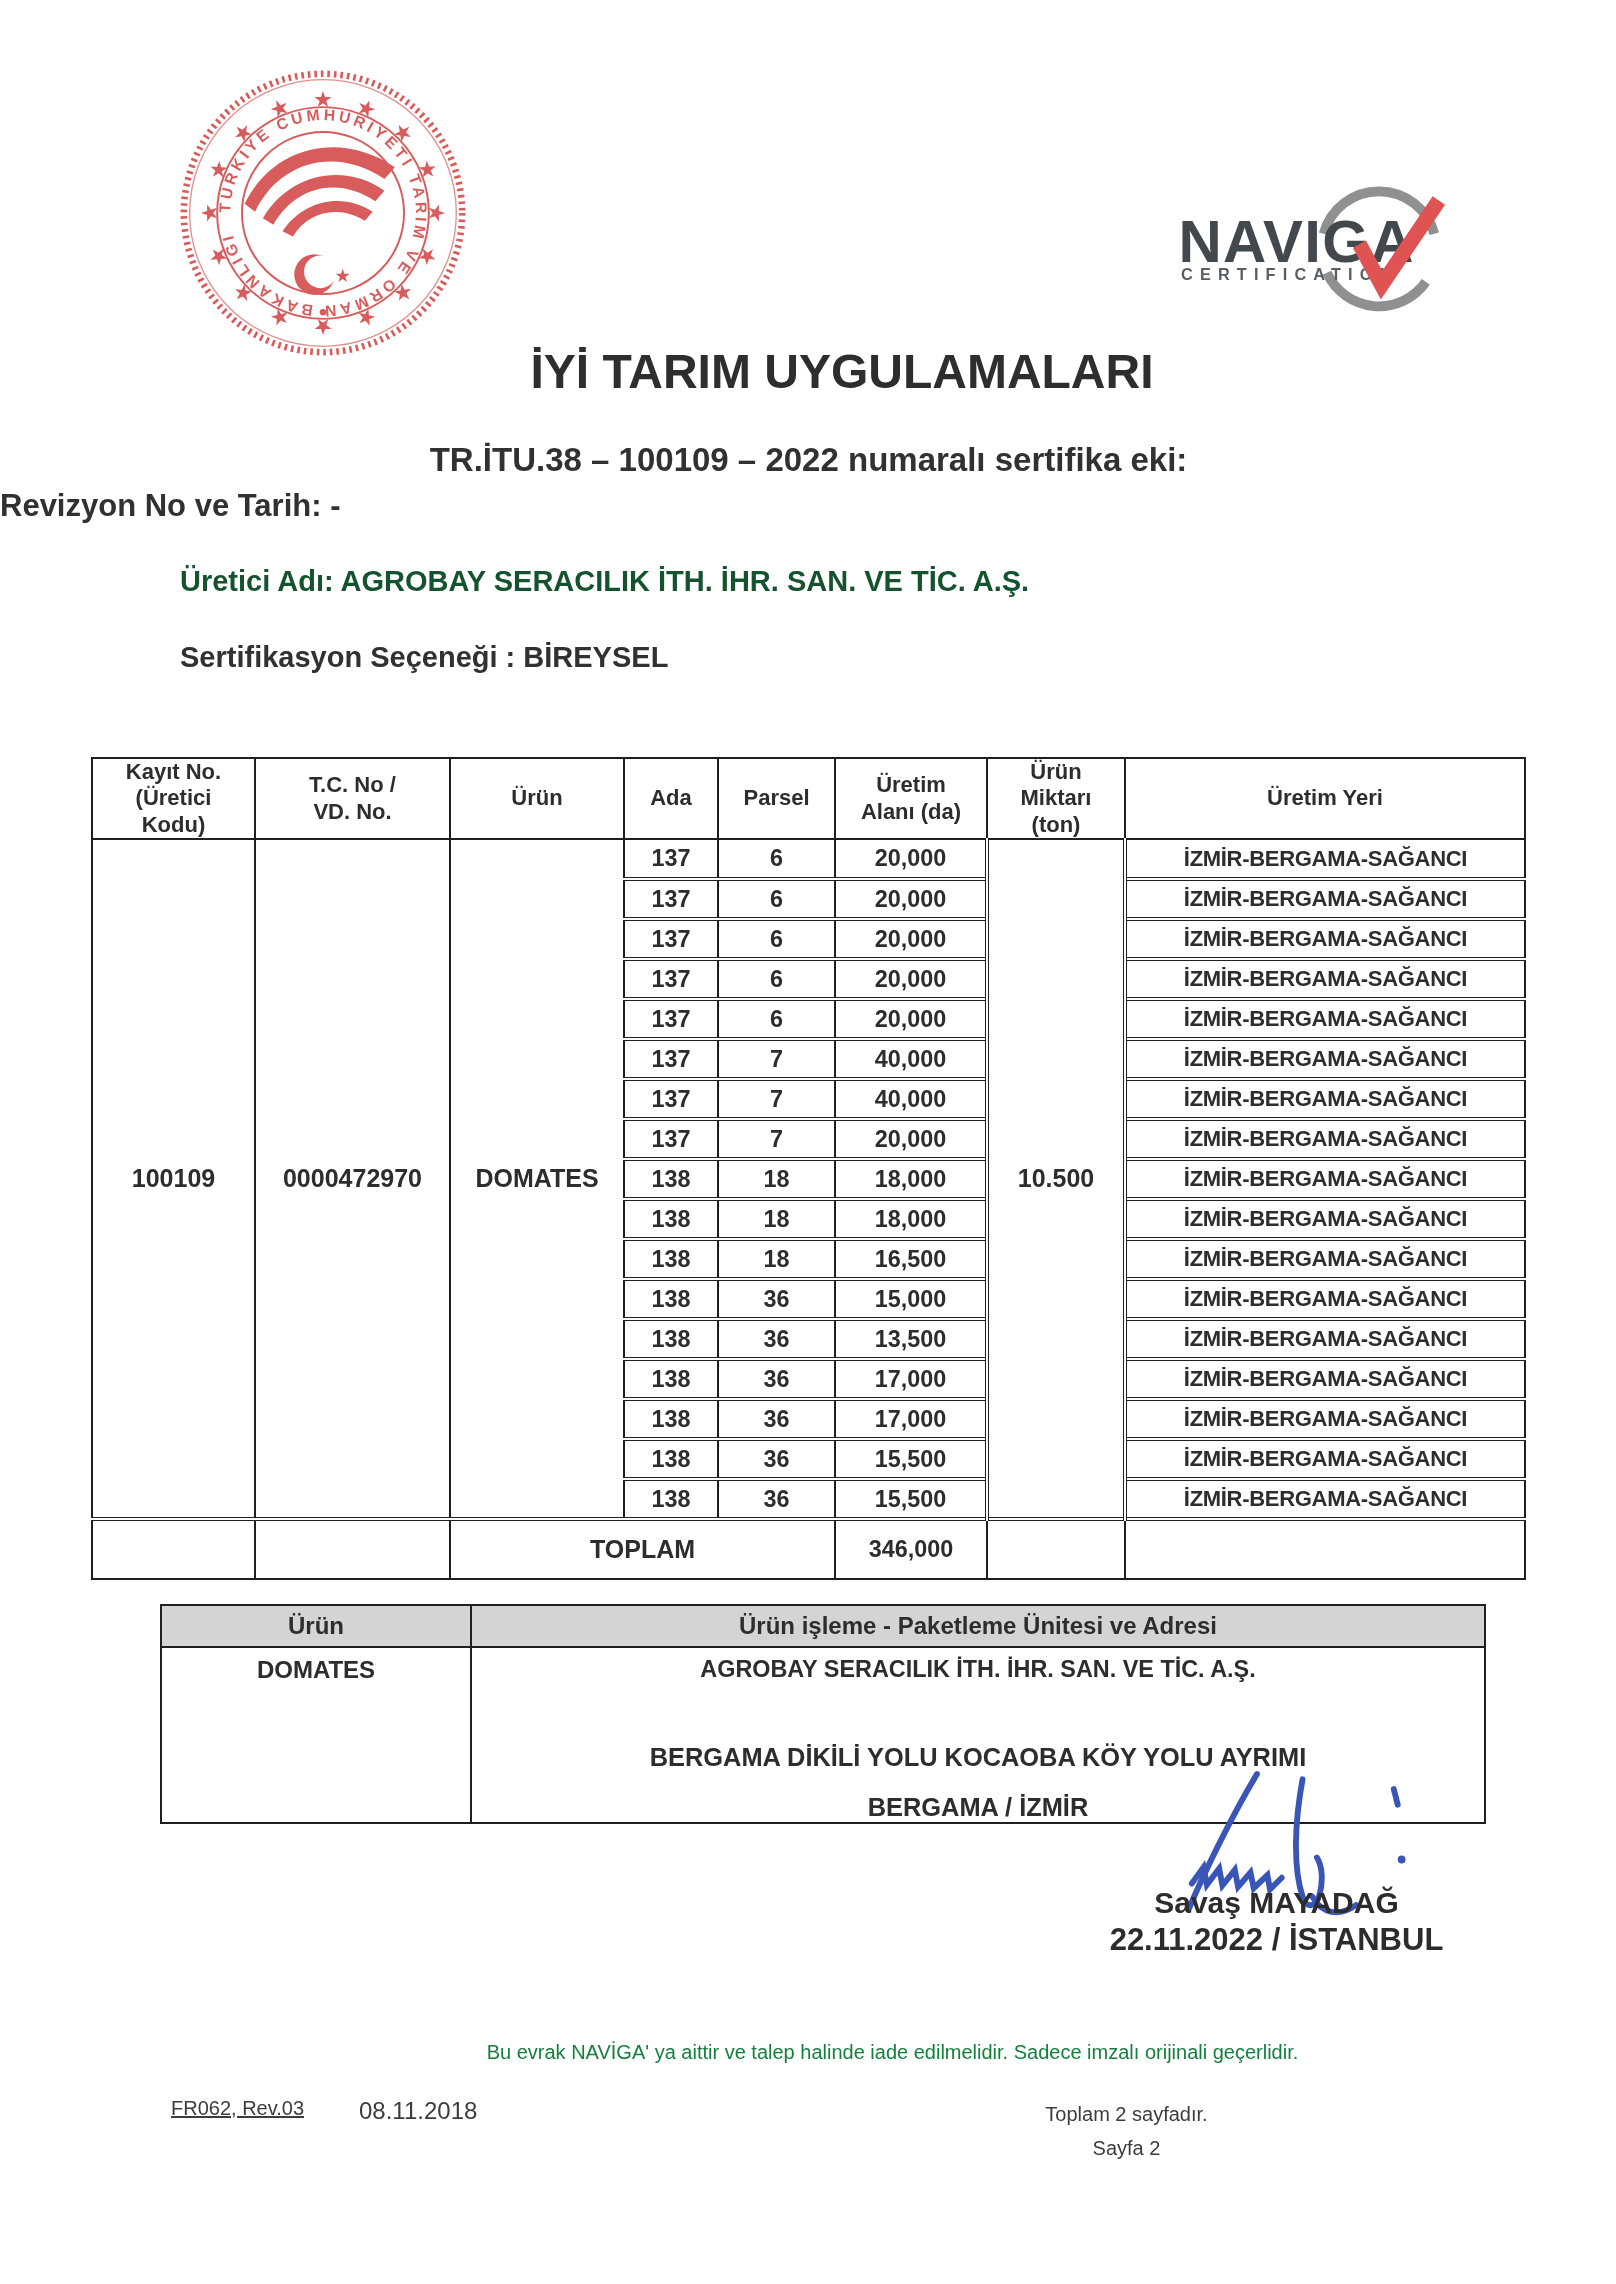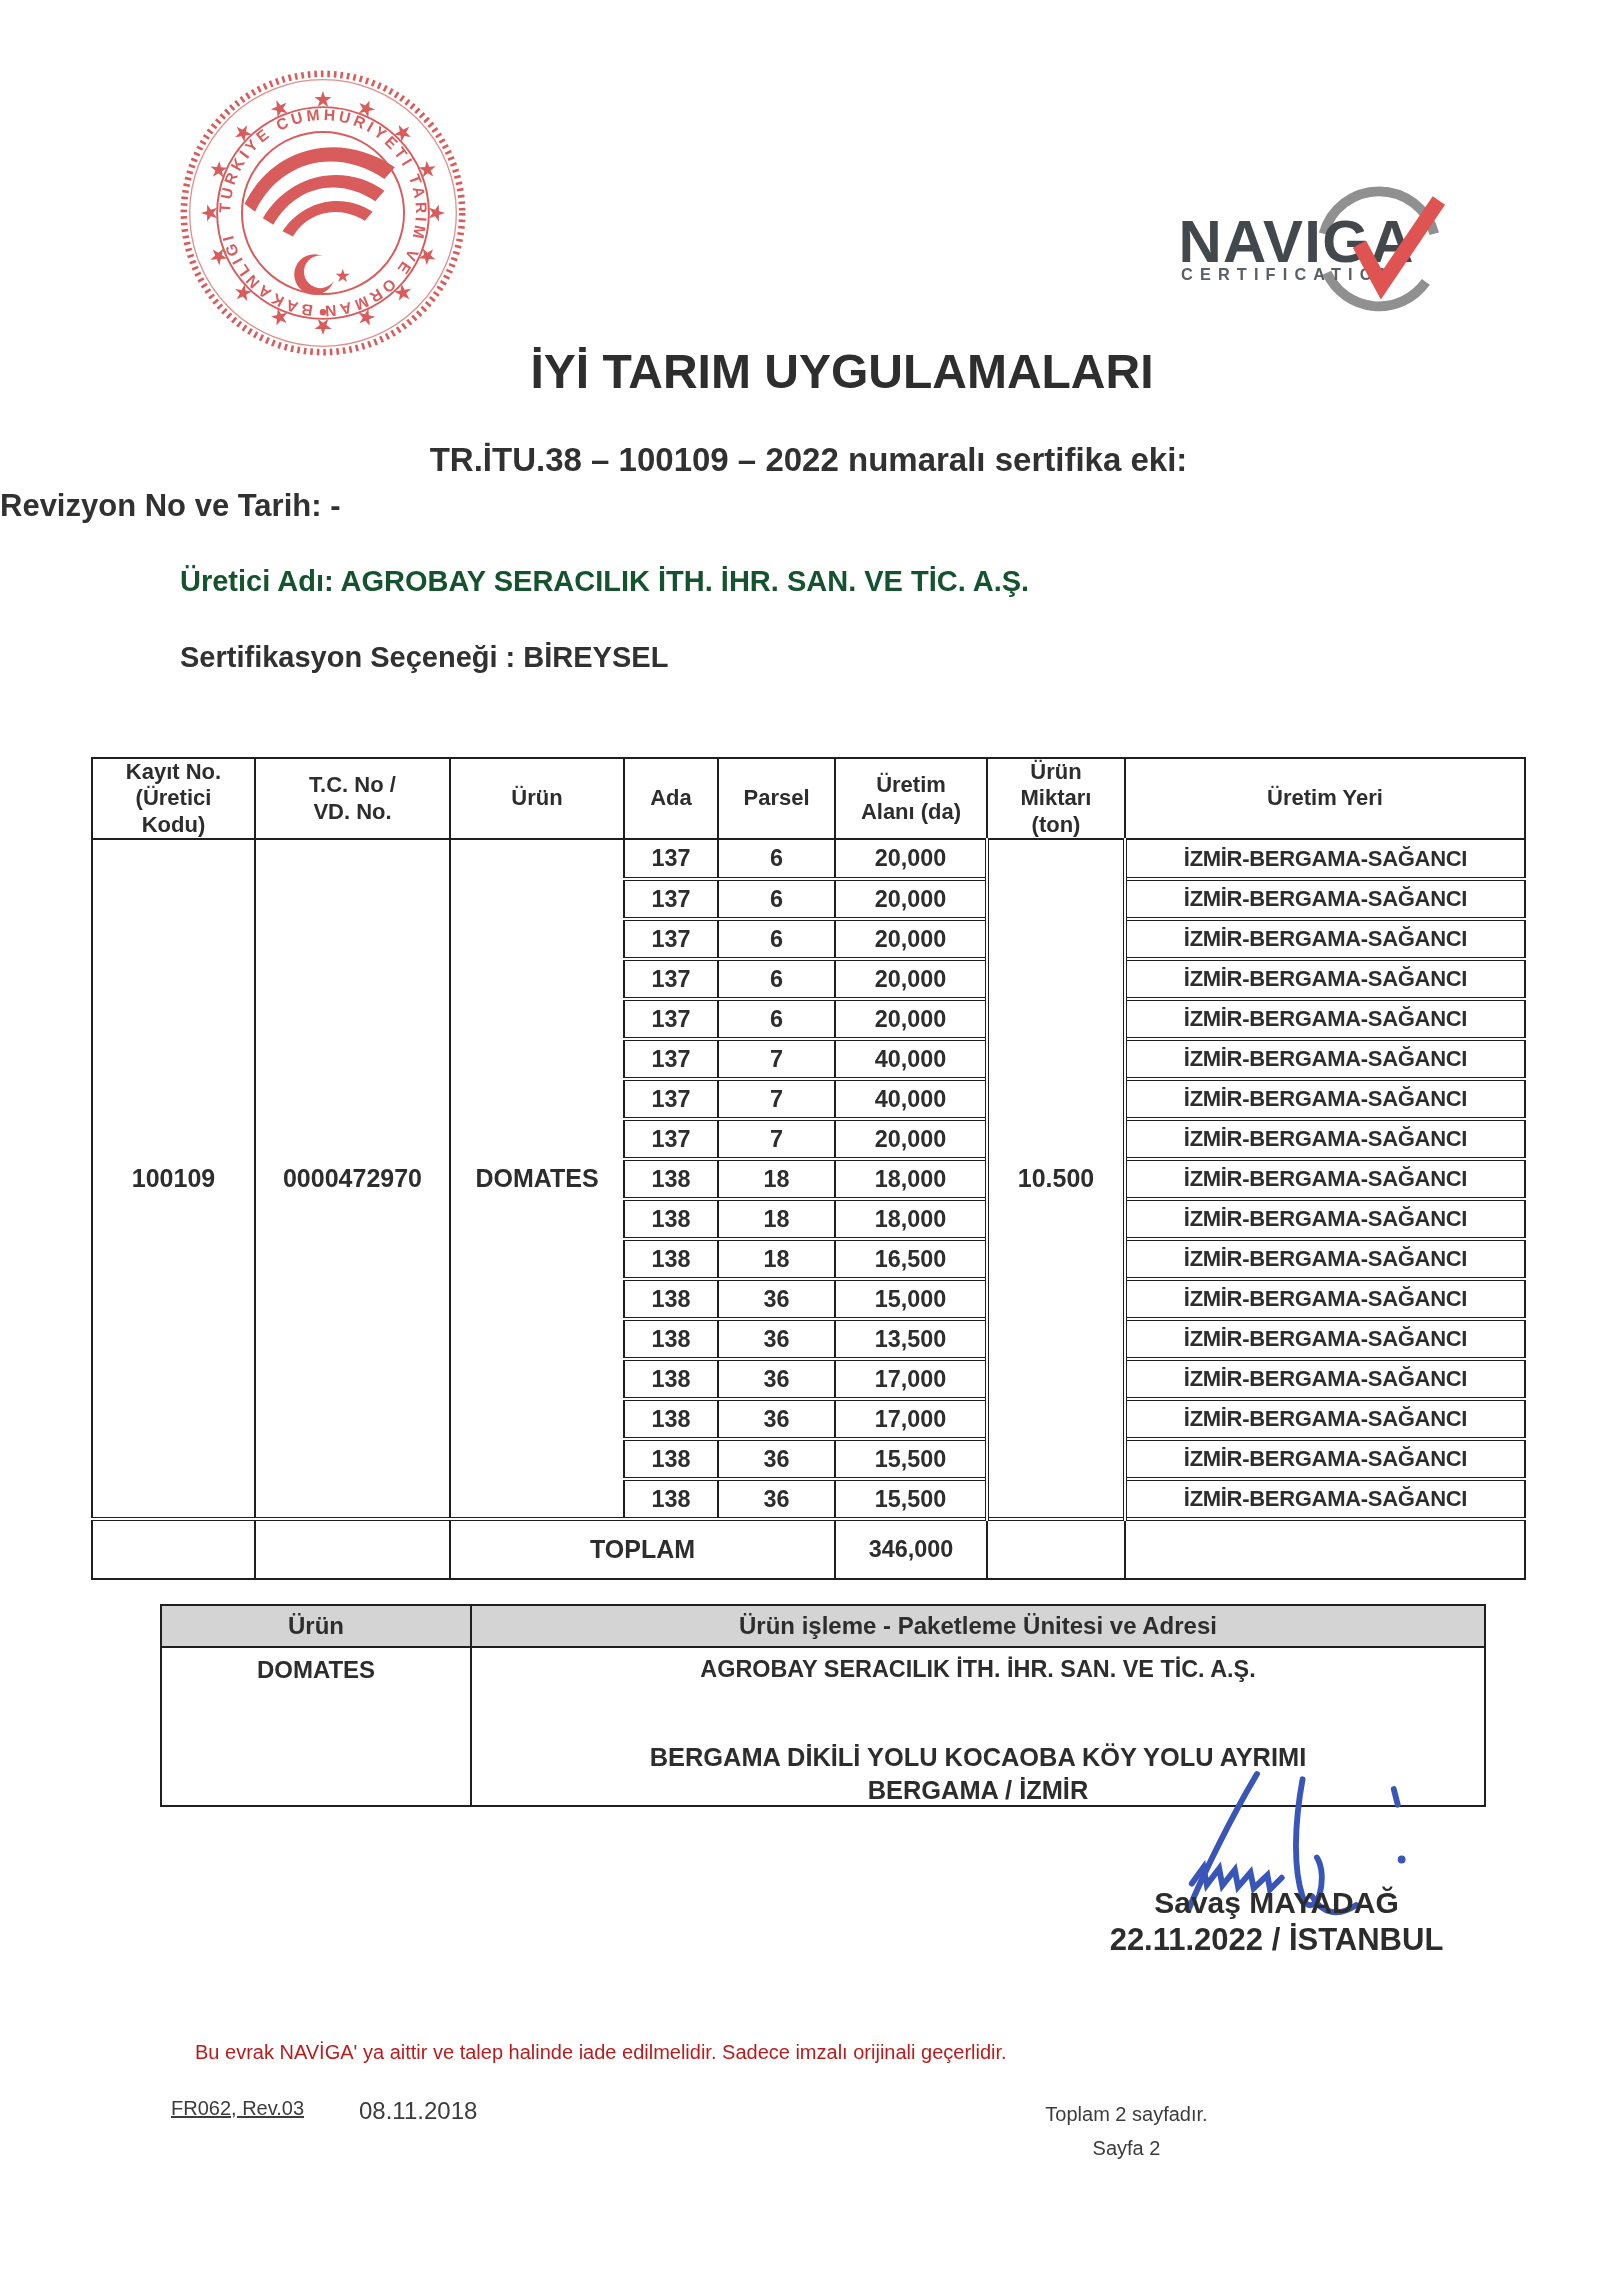--- a/index.html
+++ b/index.html
@@ -60,35 +60,35 @@
     background:#d4d4d4;border:2.6px solid #1f1f1f;height:38px;
     font-size:24px;font-weight:bold;text-align:center;vertical-align:middle;
   }
   table.pack td{
     border:2.6px solid #1f1f1f;height:125px;vertical-align:top;
     text-align:center;font-weight:bold;padding:0;
   }
   .pack-urun{font-size:24px;padding-top:7.8px;}
   .pack-firm{font-size:23.4px;margin-top:7.8px;}
   .pack-addr1{font-size:25.4px;margin-top:60px;}
-  .pack-addr2{font-size:25.4px;margin-top:4px;}
+  .pack-addr2{font-size:25.4px;margin-top:21px;}
   
   .sig-ink{position:absolute;left:1107px;top:1750px;width:326px;height:202px;}
   .sig-name{
     position:absolute;left:951px;top:1886px;width:651px;
     text-align:center;font-size:30px;font-weight:bold;color:#2c2c2c;
   }
   .sig-date{
     position:absolute;left:951px;top:1922px;width:651px;
     text-align:center;font-size:31px;font-weight:bold;color:#2c2c2c;
   }
   
   .disclaimer{
     position:absolute;left:195px;top:2041px;width:1395px;
-    text-align:left;font-size:20px;color:#b91c1c;
+    text-align:center;font-size:20px;color:#15803d;
   }
   .form-code{position:absolute;left:171px;top:2097px;font-size:20px;color:#3c3c3c;text-decoration:underline;}
   .form-date{position:absolute;left:359px;top:2097px;font-size:24px;color:#3c3c3c;}
   .page-count{
     position:absolute;left:931px;top:2097px;width:391px;
     text-align:center;font-size:20px;color:#3c3c3c;line-height:34px;
   }
 </style>
 </head>
 <body>

